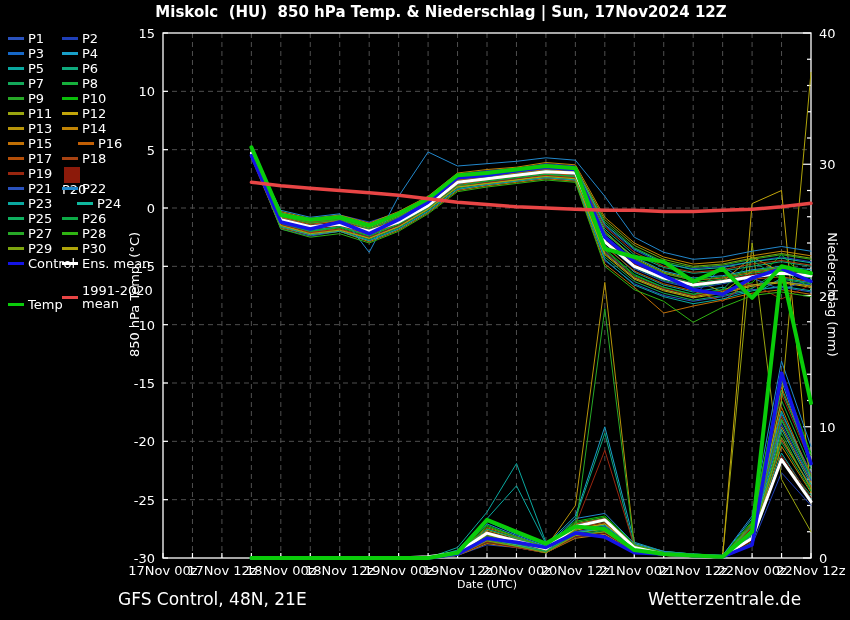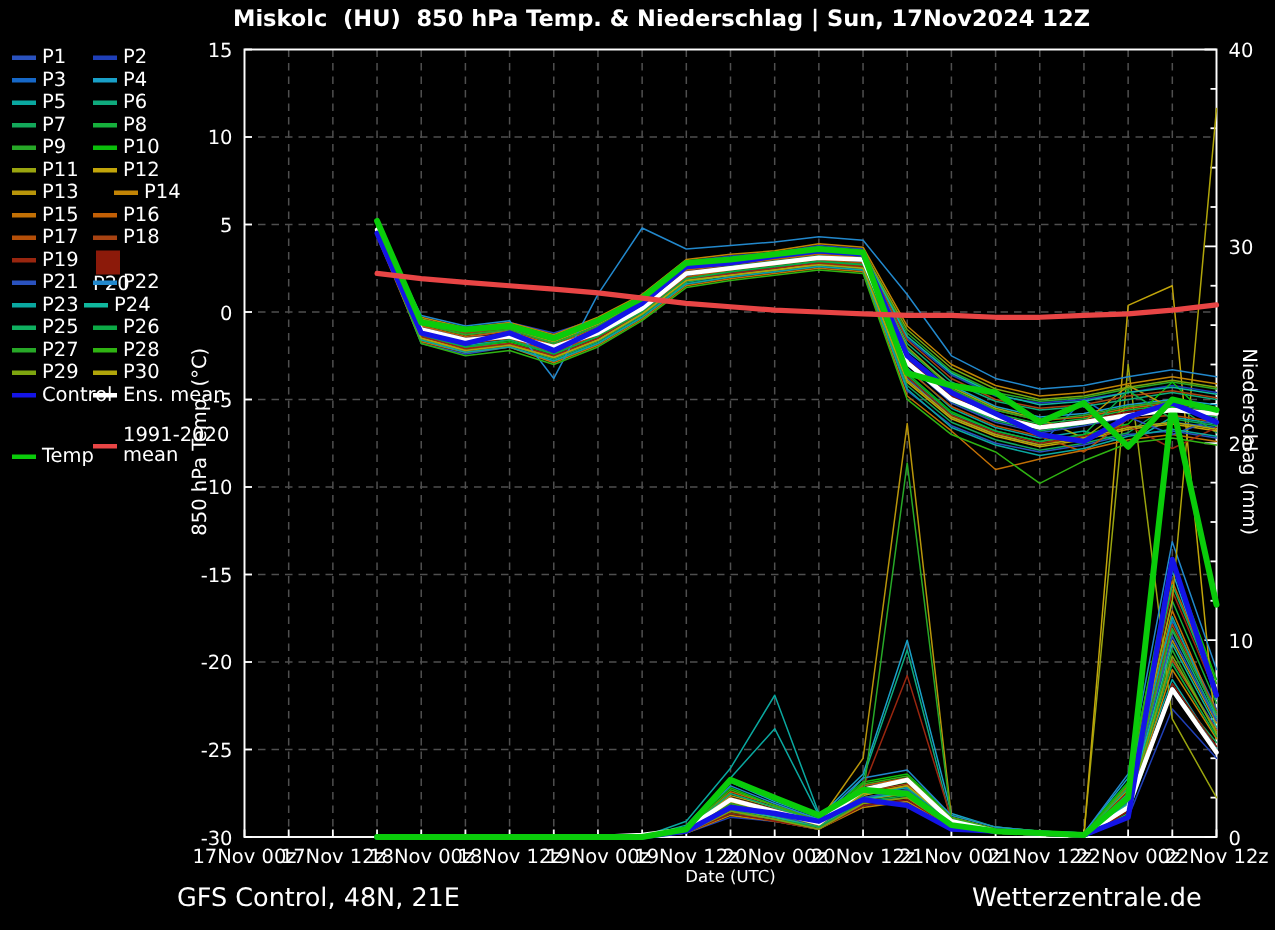--- a/index.html
+++ b/index.html
@@ -252,29 +252,29 @@
         <span class="leg-label">P11</span>
       </div>
       <div class="leg-item" style="left: 54px; top: 75px;">
         <span class="leg-dash" style="background: rgb(194, 165, 10); height: 2.5px;"></span>
         <span class="leg-label">P12</span>
       </div>
       <div class="leg-item" style="left: 0px; top: 90px;">
         <span class="leg-dash" style="background: rgb(184, 149, 10); height: 2.5px;"></span>
         <span class="leg-label">P13</span>
       </div>
-      <div class="leg-item" style="left: 68px; top: 90px;">
+      <div class="leg-item" style="left: 54px; top: 90px;">
         <span class="leg-dash" style="background: rgb(194, 132, 5); height: 2.5px;"></span>
         <span class="leg-label">P14</span>
       </div>
       <div class="leg-item" style="left: 0px; top: 105px;">
         <span class="leg-dash" style="background: rgb(194, 112, 5); height: 2.5px;"></span>
         <span class="leg-label">P15</span>
       </div>
-      <div class="leg-item" style="left: 54px; top: 105px; text-align: center;">
+      <div class="leg-item" style="left: 70px; top: 105px; text-align: center;">
         <span class="leg-dash" style="background: rgb(194, 95, 5); height: 2.5px;"></span>
         <span class="leg-label">P16</span>
       </div>
       <div class="leg-item" style="left: 0px; top: 120px;">
         <span class="leg-dash" style="background: rgb(181, 79, 8); height: 2.5px;"></span>
         <span class="leg-label">P17</span>
       </div>
       <div class="leg-item" style="left: 54px; top: 120px;">
         <span class="leg-dash" style="background: rgb(168, 67, 18); height: 2.5px;"></span>
         <span class="leg-label">P18</span>
@@ -292,21 +292,21 @@
         <span class="leg-label">P21</span>
       </div>
       <div class="leg-item" style="left: 54px; top: 150px;">
         <span class="leg-dash" style="background: rgb(34, 136, 204); height: 2.5px;"></span>
         <span class="leg-label">P22</span>
       </div>
       <div class="leg-item" style="left: 0px; top: 165px;">
         <span class="leg-dash" style="background: rgb(10, 168, 160); height: 2.5px;"></span>
         <span class="leg-label">P23</span>
       </div>
-      <div class="leg-item" style="left: 48px; top: 165px;">
+      <div class="leg-item" style="left: 69px; top: 165px;">
         <span class="leg-dash" style="background: rgb(16, 184, 158); height: 2.5px;"></span>
         <span class="leg-label">P24</span>
       </div>
       <div class="leg-item" style="left: 0px; top: 180px;">
         <span class="leg-dash" style="background: rgb(15, 176, 96); height: 2.5px;"></span>
         <span class="leg-label">P25</span>
       </div>
       <div class="leg-item" style="left: 54px; top: 180px;">
         <span class="leg-dash" style="background: rgb(12, 170, 70); height: 2.5px;"></span>
         <span class="leg-label">P26</span>

